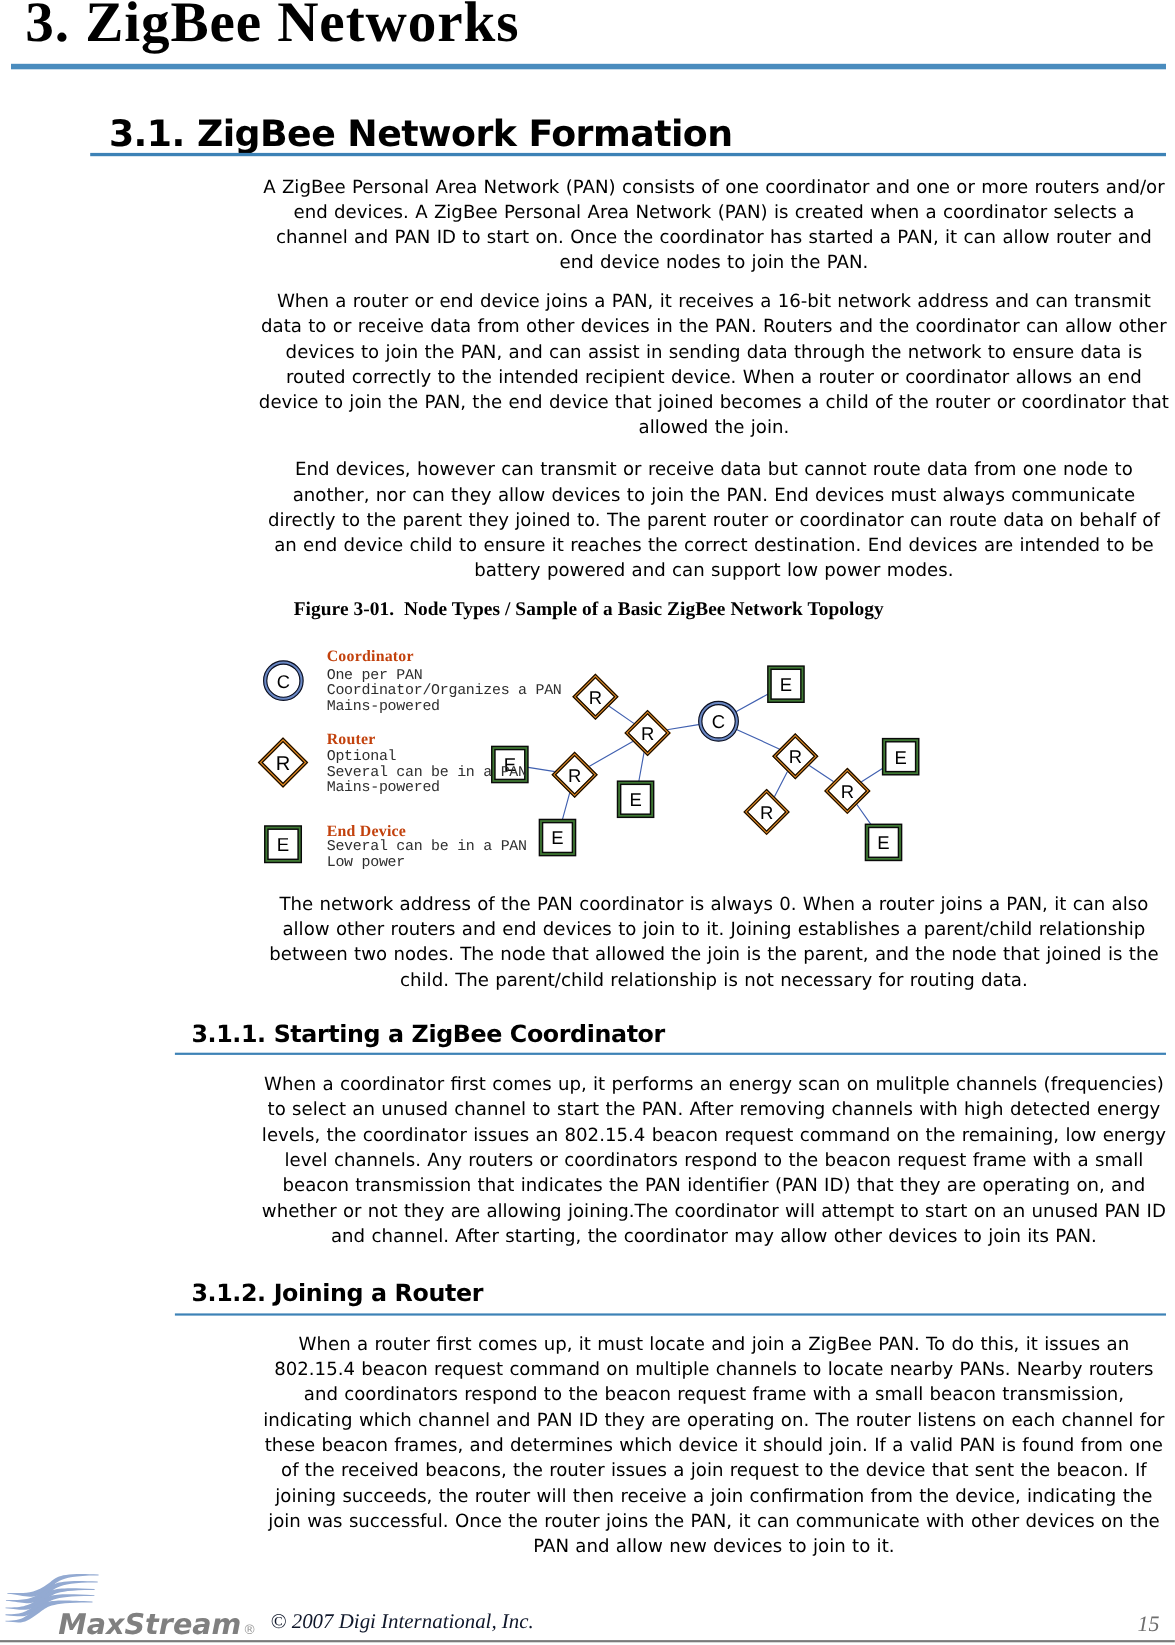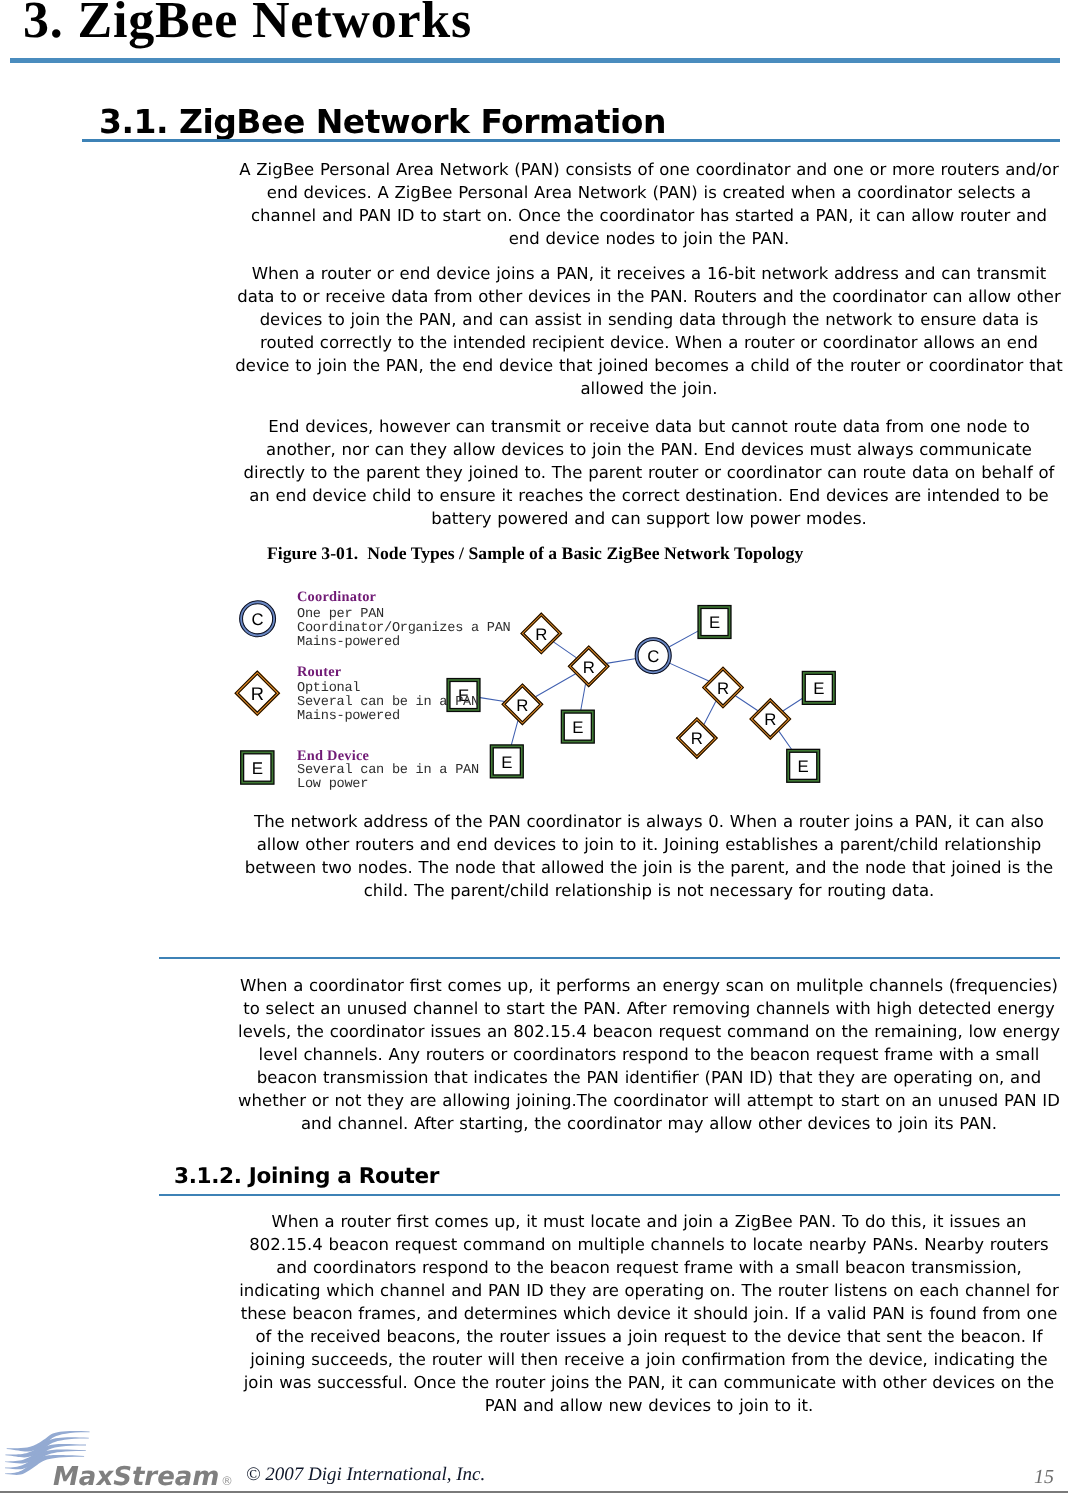--- a/index.html
+++ b/index.html
@@ -29,21 +29,21 @@
          margin:0;word-spacing:0.5px;text-align:center;}
 
   .figcap{position:absolute;left:238px;font-family:"Liberation Serif",serif;
           font-weight:bold;font-size:17.6px;letter-spacing:0.06px;white-space:pre;line-height:normal;margin-left:29px;}
 
 
   
   .fig{position:absolute;left:0;top:0;width:1068px;height:1495px;}
   svg.figure{position:absolute;left:0;top:0;transform:translateZ(0);}
   .leg-title{position:absolute;font-family:"Liberation Serif",serif;font-weight:bold;
-             font-size:14.4px;white-space:nowrap;line-height:normal;letter-spacing:0.22px;color:#701a75;}
+             font-size:14.4px;white-space:nowrap;line-height:normal;letter-spacing:0.22px;color:#c2410c;}
   .leg-line{position:absolute;font-family:Liberation Mono, monospace;font-size:13.6px;
             white-space:nowrap;line-height:normal;letter-spacing:-0.25px;color:#2e2e2e;}
 
 
   .footrule{position:absolute;left:0px;top:1491px;width:1068px;height:2px;background:#7a7a7a;}
   .foot-copy{position:absolute;left:246px;top:1464px;font-family:"Liberation Serif",serif;
              font-style:italic;font-size:19px;color:#0f172a;white-space:nowrap;line-height:normal;}
   .foot-page{position:absolute;left:1034px;top:1466px;font-family:"Liberation Serif",serif;
              font-style:italic;font-size:20px;color:#6e6e6e;white-space:nowrap;line-height:normal;}
   .brandwrap{position:absolute;left:0;top:0;width:300px;height:1495px;}
@@ -165,20 +165,21 @@
         <div class="leg-line" style="left: 297px; top: 695.1px;">Several can be in a PAN</div>
         <div class="leg-line" style="left: 297px; top: 709.2px;">Mains-powered</div>
         <div class="leg-title" style="left: 297px; top: 748px;">End Device</div>
         <div class="leg-line" style="left: 297px; top: 762.5px;">Several can be in a PAN</div>
         <div class="leg-line" style="left: 297px; top: 776.6px;">Low power</div>
       </div>
   </div>
 
   <p class="body" style="top:810px">The network address of the PAN coordinator is always 0. When a router joins a PAN, it can also allow other routers and end devices to join to it. Joining establishes a parent/child relationship between two nodes. The node that allowed the join is the parent, and the node that joined is the child. The parent/child relationship is not necessary for routing data.</p>
 
+  <div class="h3" style="top:927.5px">3.1.1. Starting a ZigBee Coordinator</div>
   <div class="rule-h3" style="top:956.6px"></div>
 
   <p class="body" style="top:974px">When a coordinator first comes up, it performs an energy scan on mulitple channels (frequencies) to select an unused channel to start the PAN. After removing channels with high detected energy levels, the coordinator issues an 802.15.4 beacon request command on the remaining, low energy level channels. Any routers or coordinators respond to the beacon request frame with a small beacon transmission that indicates the PAN identifier (PAN ID) that they are operating on, and whether or not they are allowing joining.The coordinator will attempt to start on an unused PAN ID and channel. After starting, the coordinator may allow other devices to join its PAN.</p>
 
   <div class="h3" style="top:1163.5px">3.1.2. Joining a Router</div>
   <div class="rule-h3" style="top:1193.7px"></div>
 
   <p class="body" style="top:1210px">When a router first comes up, it must locate and join a ZigBee PAN. To do this, it issues an 802.15.4 beacon request command on multiple channels to locate nearby PANs. Nearby routers and coordinators respond to the beacon request frame with a small beacon transmission, indicating which channel and PAN ID they are operating on. The router listens on each channel for these beacon frames, and determines which device it should join. If a valid PAN is found from one of the received beacons, the router issues a join request to the device that sent the beacon. If joining succeeds, the router will then receive a join confirmation from the device, indicating the join was successful. Once the router joins the PAN, it can communicate with other devices on the PAN and allow new devices to join to it.</p>
 
   <svg class="brandwrap" width="300" height="1495" viewBox="0 0 300 1495">

